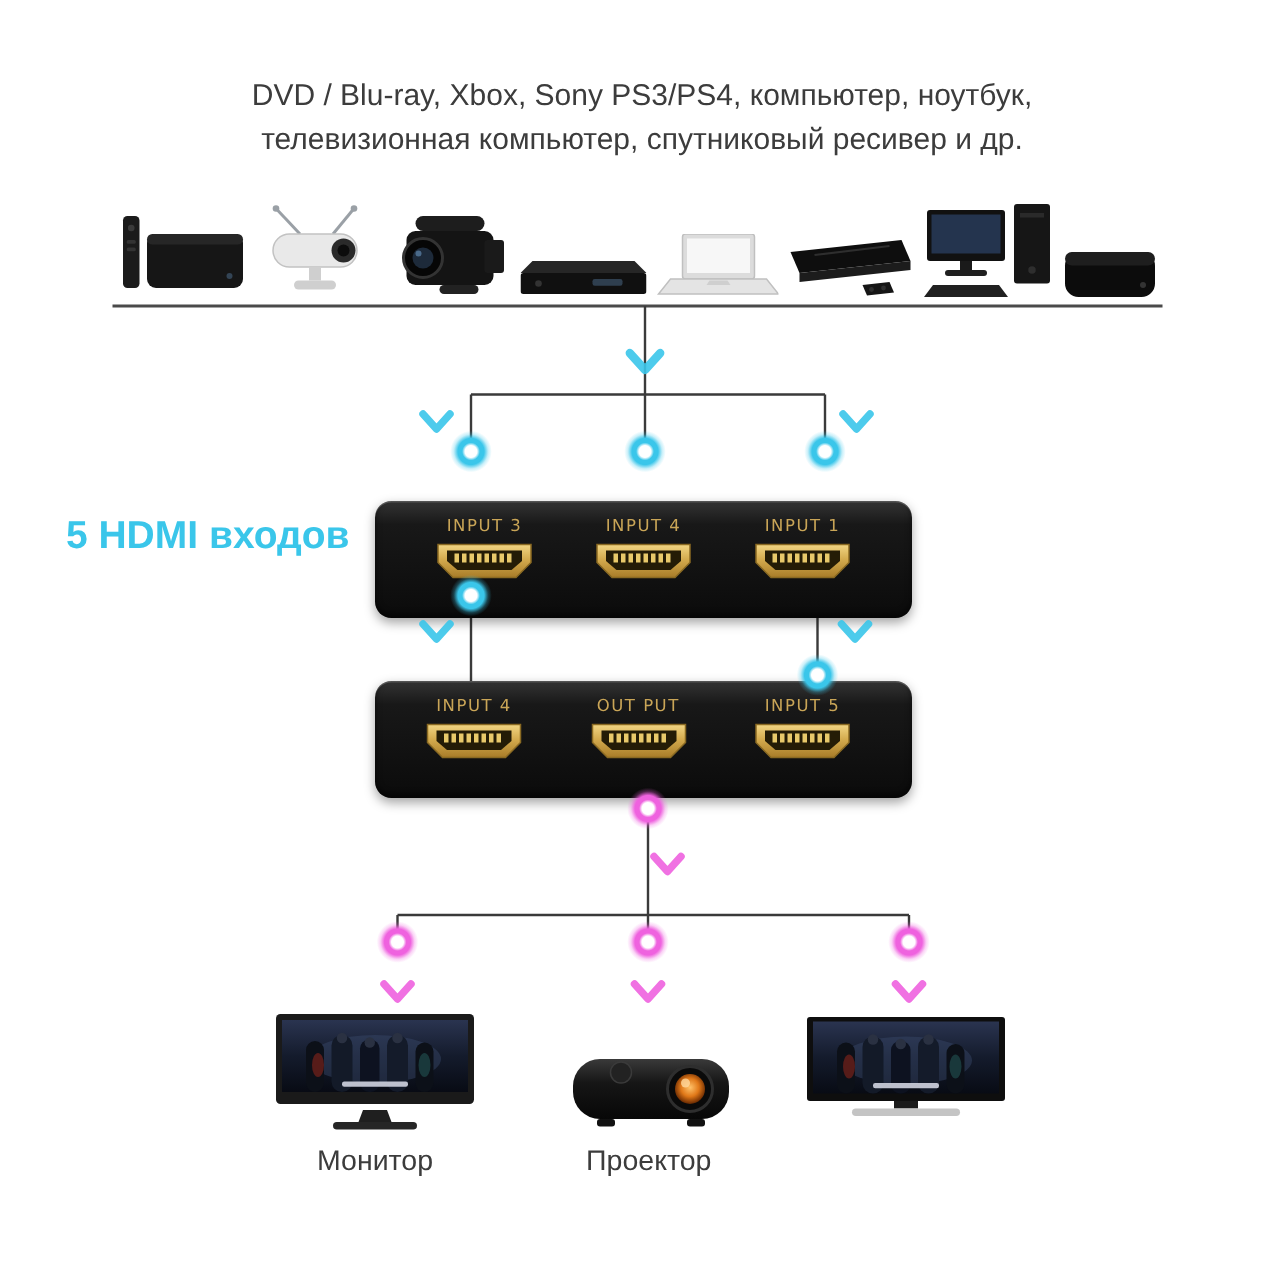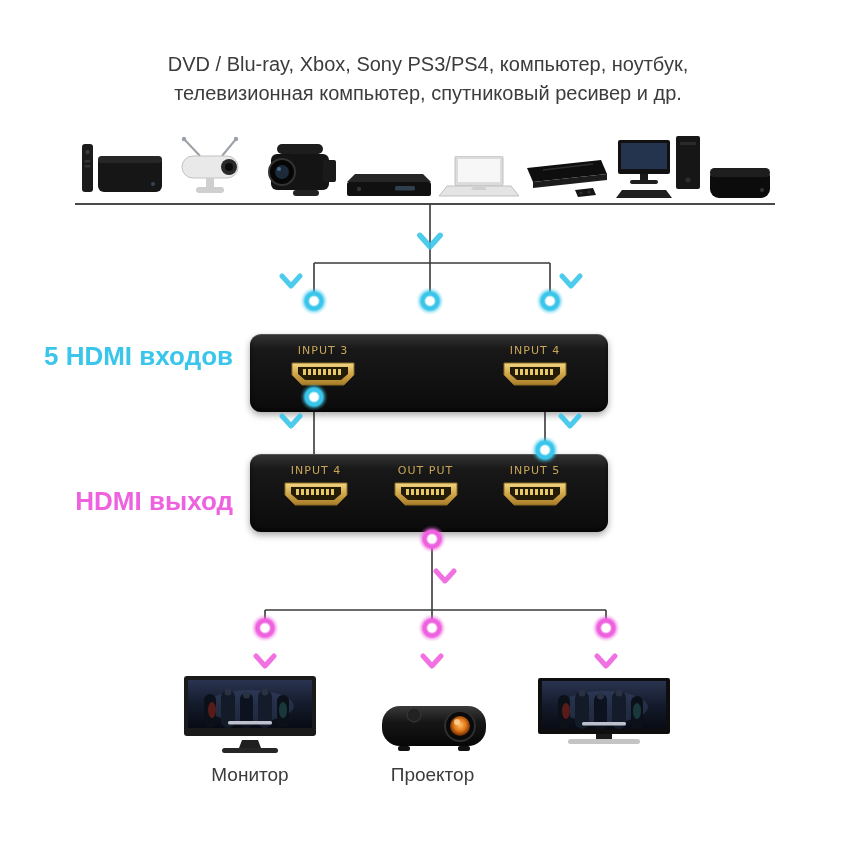--- a/index.html
+++ b/index.html
@@ -207,20 +207,26 @@
       <svg width="66" height="24">
           <use href="#hdmiPlug"></use>
         </svg>
     </div>
     <div class="port">
       <span class="port-label">INPUT 4</span>
       <svg width="66" height="24">
           <use href="#hdmiPlug"></use>
         </svg>
     </div>
+    <div class="port">
+      <span class="port-label">INPUT 1</span>
+      <svg width="66" height="24">
+          <use href="#hdmiPlug"></use>
+        </svg>
+    </div>
   </div>
 
   <div class="switch-box bottom">
     <div class="port">
       <span class="port-label">INPUT 4</span>
       <svg width="66" height="24">
           <use href="#hdmiPlug"></use>
         </svg>
     </div>
     <div class="port">
@@ -231,21 +237,20 @@
     </div>
     <div class="port">
       <span class="port-label">INPUT 5</span>
       <svg width="66" height="24">
           <use href="#hdmiPlug"></use>
         </svg>
     </div>
   </div>
 
   <div class="side-label cyan-label">5 HDMI входов</div>
-  <div class="side-label pink-label">HDMI выход</div>
 
   <span class="dot cyan" style="left:314px;top:301px"></span>
   <span class="dot cyan" style="left:430px;top:301px"></span>
   <span class="dot cyan" style="left:550px;top:301px"></span>
   <span class="dot cyan" style="left:314px;top:397px"></span>
   <span class="dot cyan" style="left:545px;top:450px"></span>
   <span class="dot pink" style="left:432px;top:539px"></span>
   <span class="dot pink" style="left:265px;top:628px"></span>
   <span class="dot pink" style="left:432px;top:628px"></span>
   <span class="dot pink" style="left:606px;top:628px"></span>

